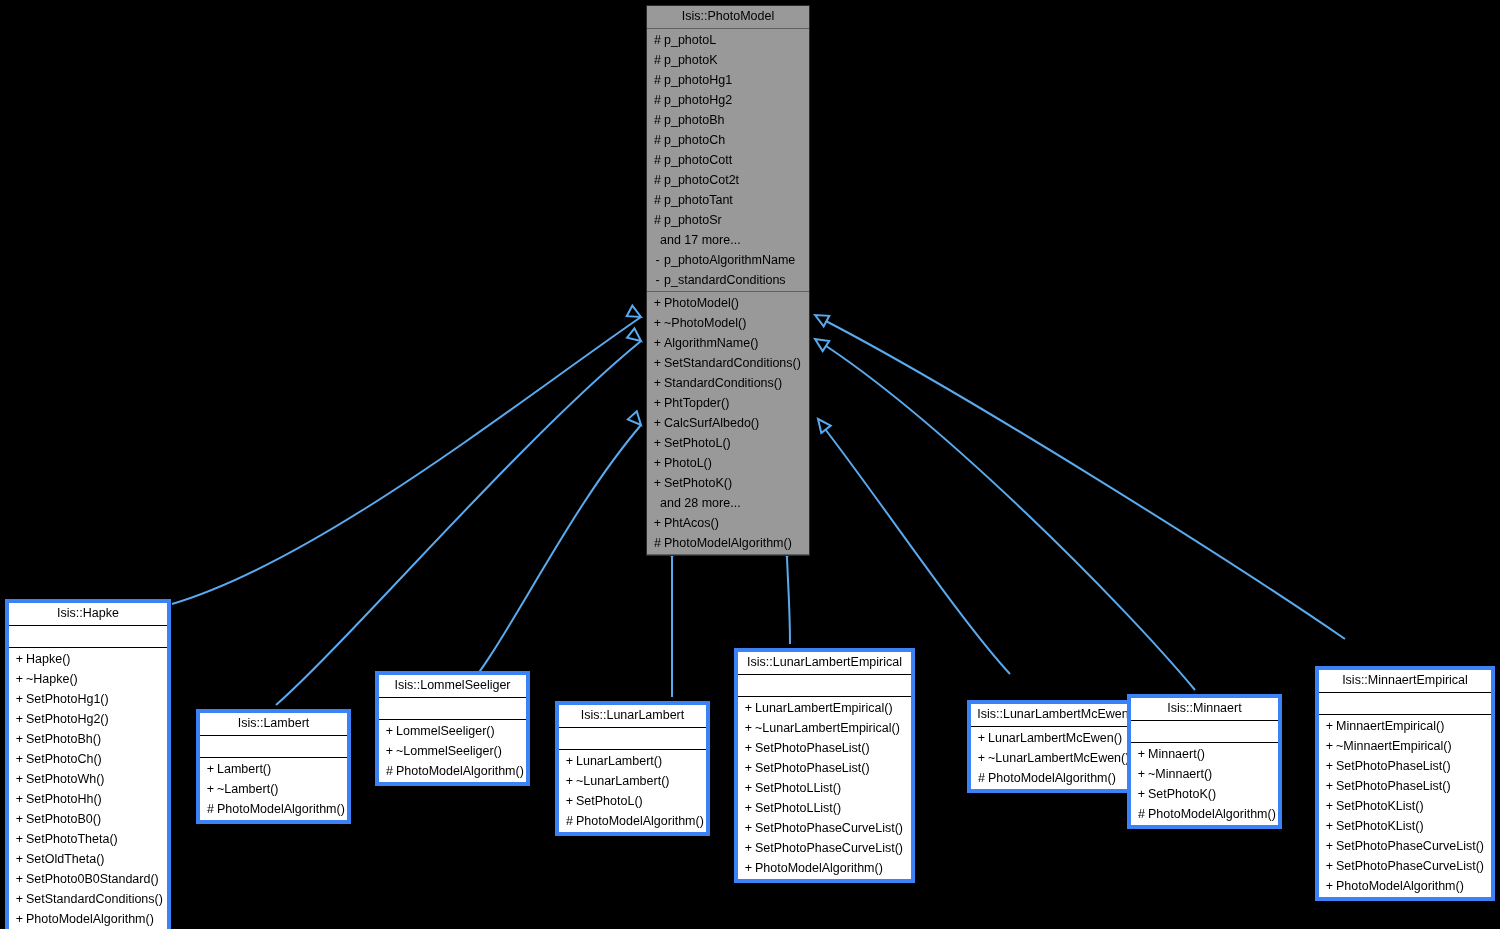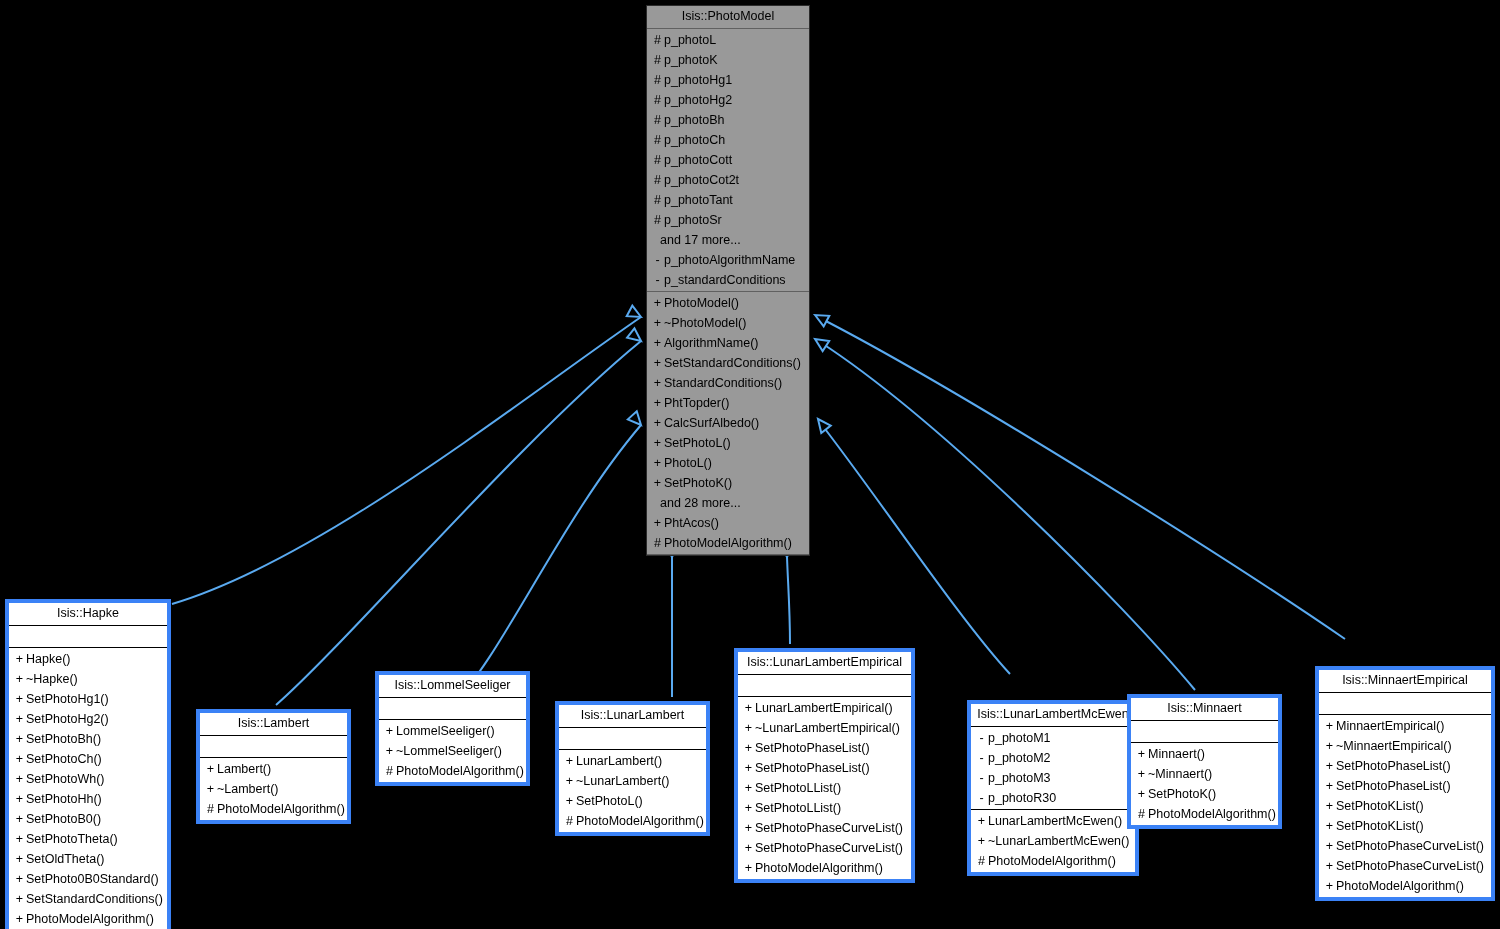--- a/index.html
+++ b/index.html
@@ -203,26 +203,20 @@
           <div class="uml-row"><span class="vis">+</span><span class="mem">SetPhotoPhaseList()</span></div>
           <div class="uml-row"><span class="vis">+</span><span class="mem">SetPhotoLList()</span></div>
           <div class="uml-row"><span class="vis">+</span><span class="mem">SetPhotoLList()</span></div>
           <div class="uml-row"><span class="vis">+</span><span class="mem">SetPhotoPhaseCurveList()</span></div>
           <div class="uml-row"><span class="vis">+</span><span class="mem">SetPhotoPhaseCurveList()</span></div>
           <div class="uml-row"><span class="vis">+</span><span class="mem">PhotoModelAlgorithm()</span></div>
         </div>
       </div>
       <div class="uml-class" style="left: 967px; top: 678px; width: 172px; margin-top: 22px;">
         <div class="uml-title">Isis::LunarLambertMcEwen</div>
-        <div class="uml-section">
-          <div class="uml-row"><span class="vis">-</span><span class="mem">p_photoM1</span></div>
-          <div class="uml-row"><span class="vis">-</span><span class="mem">p_photoM2</span></div>
-          <div class="uml-row"><span class="vis">-</span><span class="mem">p_photoM3</span></div>
-          <div class="uml-row"><span class="vis">-</span><span class="mem">p_photoR30</span></div>
-        </div>
         <div class="uml-section last">
           <div class="uml-row"><span class="vis">+</span><span class="mem">LunarLambertMcEwen()</span></div>
           <div class="uml-row"><span class="vis">+</span><span class="mem">~LunarLambertMcEwen()</span></div>
           <div class="uml-row"><span class="vis">#</span><span class="mem">PhotoModelAlgorithm()</span></div>
         </div>
       </div>
       <div class="uml-class" style="left: 1127px; top: 694px; width: 155px;">
         <div class="uml-title">Isis::Minnaert</div>
         <div class="uml-section empty"></div>
         <div class="uml-section last">

